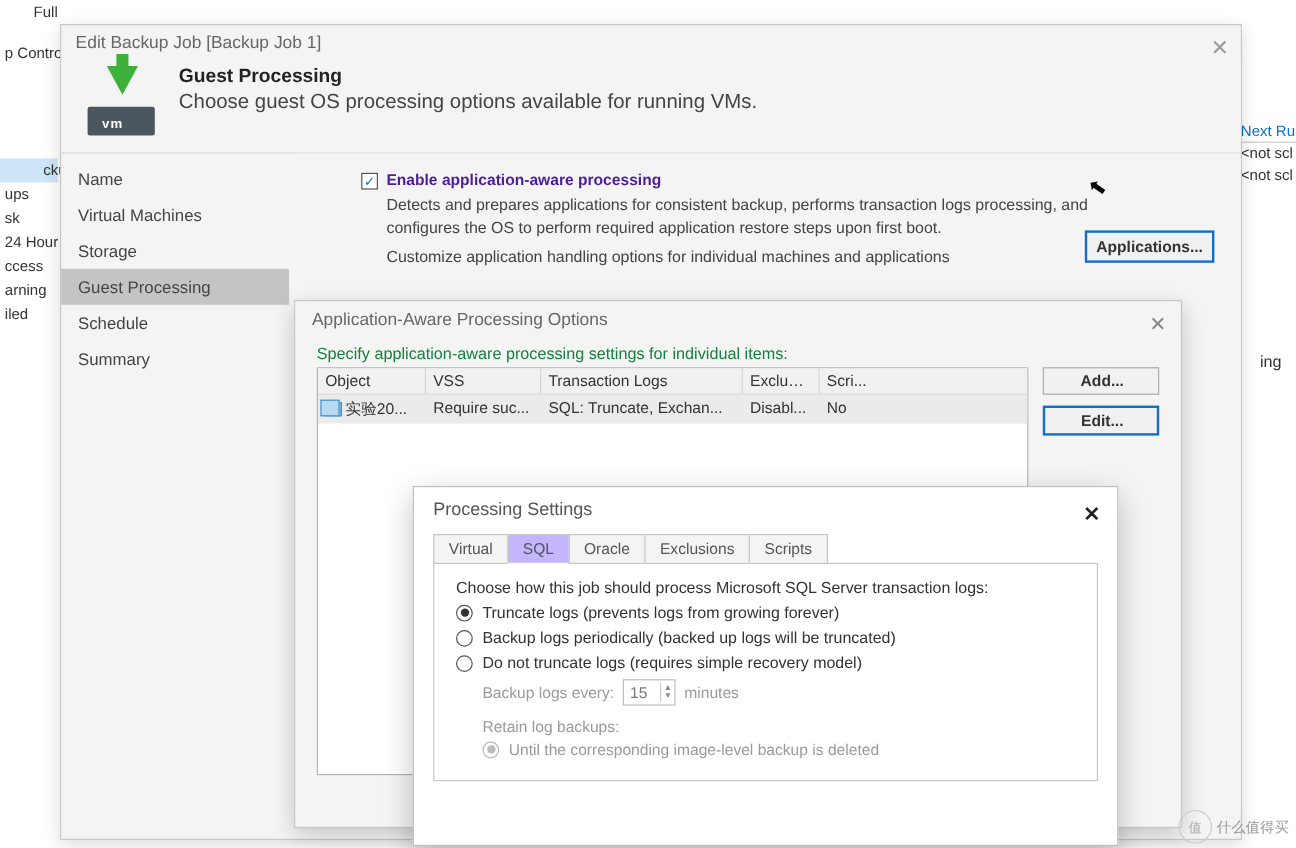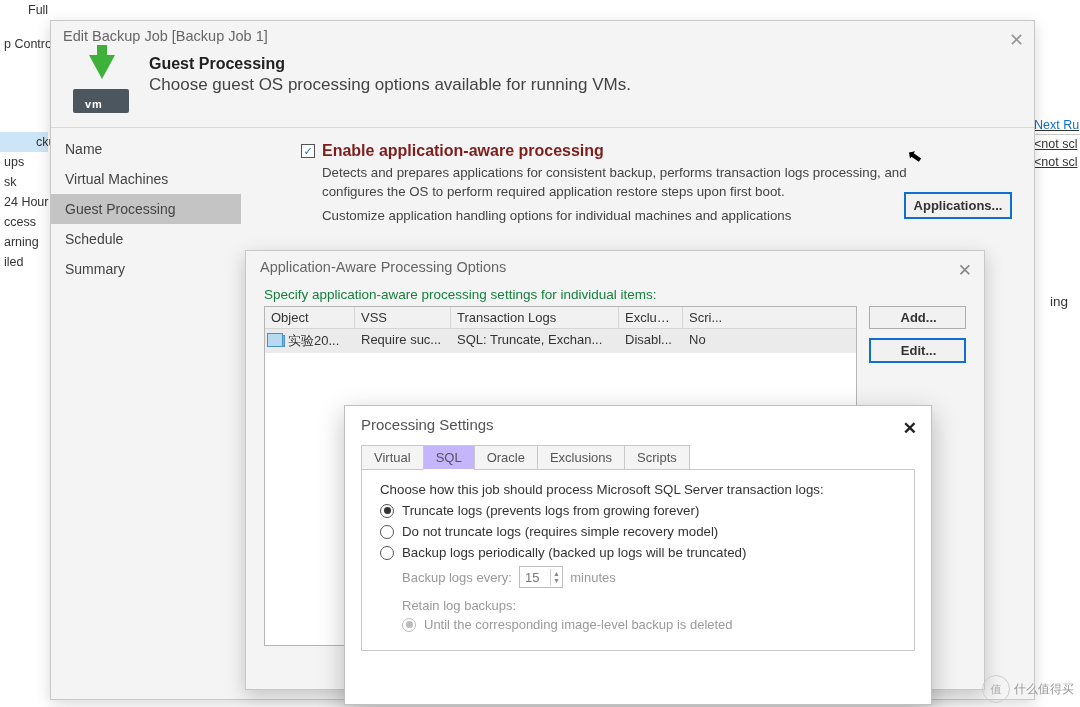--- a/index.html
+++ b/index.html
@@ -4,21 +4,21 @@
 <style>
   * { box-sizing: border-box; font-family: "Segoe UI", Tahoma, sans-serif; }
   body { margin:0; background:#fff; font-size:13px; color:#333; overflow:hidden; width:1080px; height:707px; position:relative; }
   
   
   .bg-nav { position:absolute; left:0; top:0; width:48px; height:707px; }
   .bg-nav div { padding:3px 4px; white-space:nowrap; font-size:12.5px; color:#333; }
   .bg-nav .sel { background:#cde6f7;padding-left:36px; }
   
   
-  .bg-right { position:absolute; right:0; top:116px; width:50px;text-decoration:underline; }
+  .bg-right { position:absolute; right:0; top:100px; width:50px; }
   .bg-right div { padding:2px 4px; white-space:nowrap; font-size:12.5px; }
   .bg-right .hdr { color:#0f6fd1; border-bottom:1px solid #ccc; padding-bottom:2px;}
   
   
   .dlg1 { position:absolute; left:50px; top:20px; width:985px; height:680px; background:#f4f4f4; border:1px solid #c8c8c8; box-shadow:0 4px 14px rgba(0,0,0,.15); }
   .dlg1-title { padding:7px 12px; font-size:14.5px; color:#666; }
   .dlg1-close { position:absolute; right:10px; top:8px; font-size:18px; color:#999; cursor:pointer;}
   .dlg1-hdr { display:flex; padding:4px 20px 14px 20px; border-bottom:1px solid #d9d9d9; background:#f4f4f4;}
   .hdr-icon { width:64px; height:58px; margin-right:14px; position:relative; }
   .hdr-icon .box { position:absolute; bottom:0; left:2px; width:56px; height:24px; background:#4b565f; border-radius:2px; }
@@ -29,21 +29,21 @@
   .hdr-txt p { margin:0; font-size:17px; color:#444;}
   
   .dlg1-body { display:flex; height:calc(100% - 130px); }
   .wiz-nav { width:190px; padding-top:6px;}
   .wiz-nav div { padding:7px 14px; font-size:14px; color:#444; cursor:pointer;}
   .wiz-nav .act { background:#c4c4c4; font-weight:400;}
   .wiz-main { flex:1; padding:14px 20px 0 60px; background:#f4f4f4; position:relative;}
   .chk-row { display:flex; align-items:flex-start; }
   .chk { width:14px; height:14px; border:1px solid #555; background:#fff; display:inline-flex; align-items:center; justify-content:center; margin-right:7px; margin-top:2px;}
   .chk::after { content:"✓"; font-size:11px; color:#0f6fd1;}
-  .chk-lbl { font-weight:600; font-size:16px; color:#7f1d1d;}
+  .chk-lbl { font-weight:600; font-size:13px; color:#4c1d95;}
   .desc { margin:3px 0 6px 21px; font-size:13.3px; color:#444; line-height:1.45; max-width:620px;}
   .desc2 { margin:2px 0 0 21px; font-size:13.3px; color:#444;}
   .btn { background:#f1f1f1; border:1px solid #adadad; padding:3px 14px; font-size:13px; cursor:pointer; text-align:center; display:inline-block;font-weight:bold;}
   .btn-blue { border:2px solid #0f6fd1; }
   .btn-apps { position:absolute; right:22px; top:64px; width:108px; padding:4px 6px;}
   
   .pill { width:18px; height:14px; border:1px solid #999; background:#eee; position:absolute; right:34px;}
   
   
   .dlg2 { position:absolute; left:245px; top:250px; width:740px; height:440px; background:#f4f4f4; border:1px solid #c8c8c8; box-shadow:0 6px 18px rgba(0,0,0,.2);}
@@ -126,20 +126,21 @@
     </div>
     <div class="hdr-txt">
       <h2>Guest Processing</h2>
       <p>Choose guest OS processing options available for running VMs.</p>
     </div>
   </div>
   <div class="dlg1-body">
     <div class="wiz-nav">
       <div>Name</div>
       <div>Virtual Machines</div>
+      <div>Storage</div>
       <div class="act">Guest Processing</div>
       <div>Schedule</div>
       <div>Summary</div>
     </div>
     <div class="wiz-main">
       <div class="chk-row">
         <span class="chk"></span>
         <span class="chk-lbl">Enable application-aware processing</span>
       </div>
       <div class="desc">Detects and prepares applications for consistent backup, performs transaction logs processing, and configures the OS to perform required application restore steps upon first boot.</div>
@@ -191,25 +192,25 @@
     <div class="tab">Scripts</div>
   </div>
   <div class="tabpanel">
     <div>Choose how this job should process Microsoft SQL Server transaction logs:</div>
     <div class="rad">
         <span class="radio on"></span>
         <span>Truncate logs (prevents logs from growing forever)</span>
       </div>
     <div class="rad">
         <span class="radio"></span>
-        <span>Do not truncate logs (requires simple recovery model)</span>
+        <span>Backup logs periodically (backed up logs will be truncated)</span>
       </div>
     <div class="rad">
         <span class="radio"></span>
-        <span>Backup logs periodically (backed up logs will be truncated)</span>
+        <span>Do not truncate logs (requires simple recovery model)</span>
       </div>
     <div class="sub" style="margin-top:4px;">
       <span>Backup logs every:</span>&nbsp;
       <span class="spin">
           <input value="15" style="">
           <span class="arrs">
             <span>▲</span>
             <span>▼</span>
           </span>
         </span>

